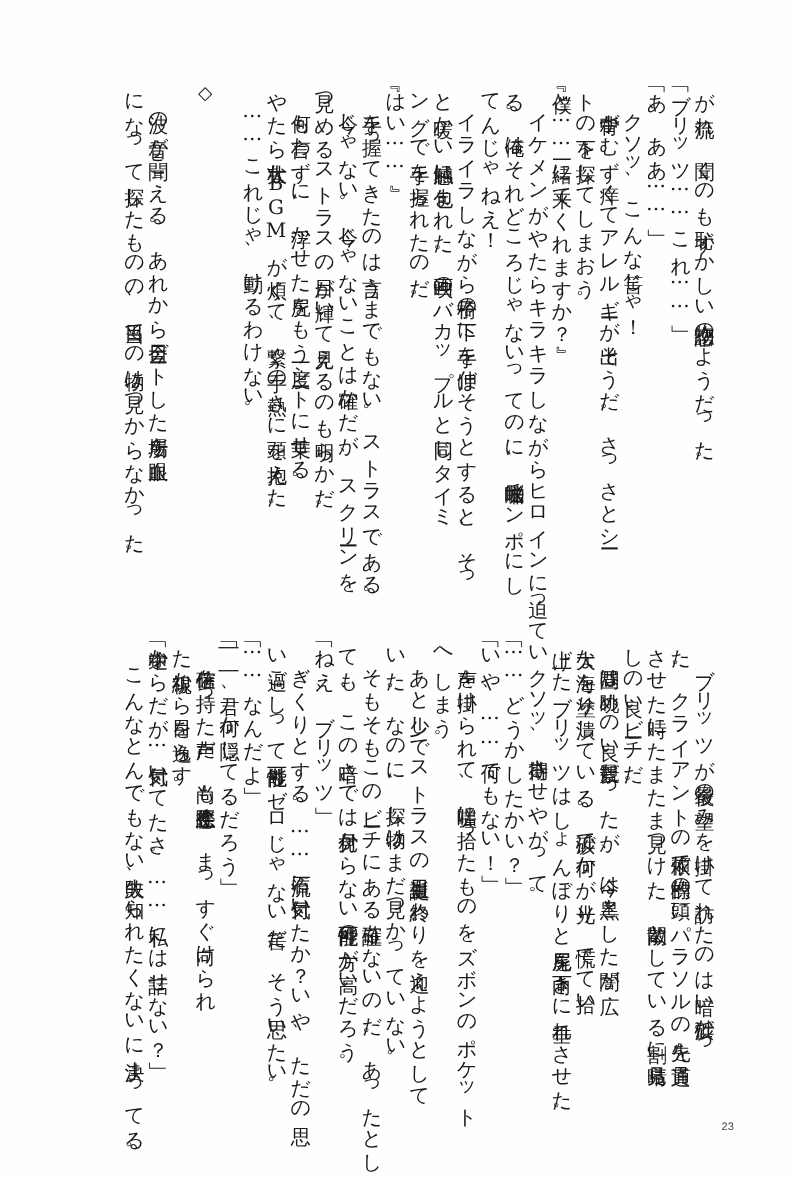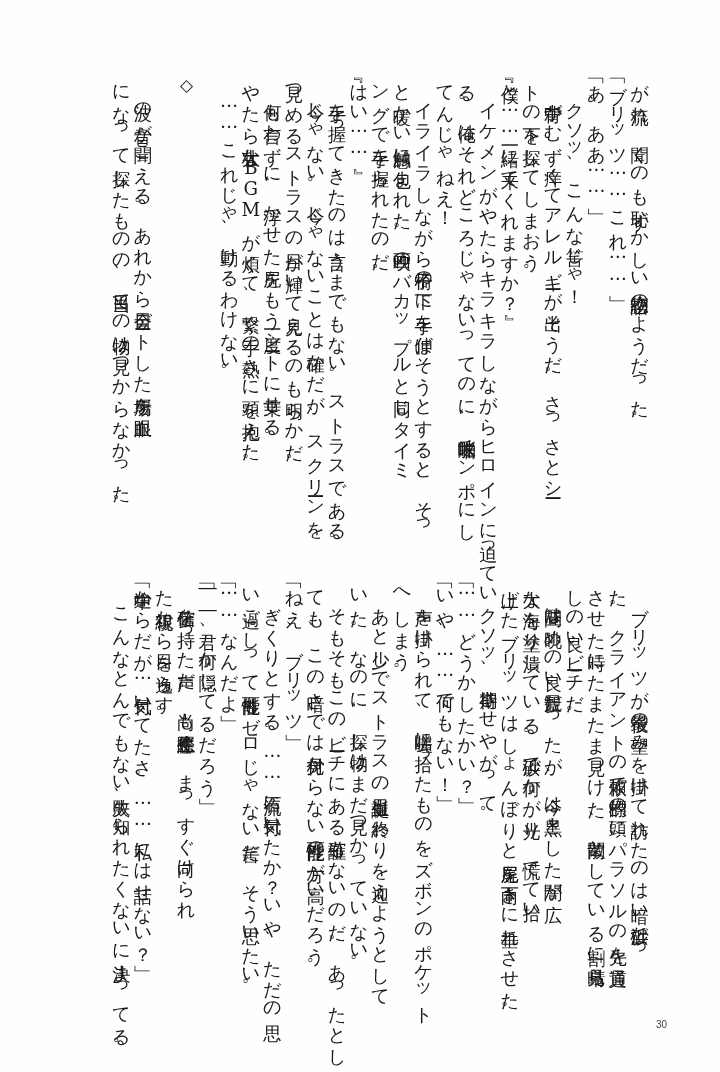--- a/index.html
+++ b/index.html
@@ -15,14 +15,14 @@
   .diamond { display:block; padding-top: 0.15em; font-size: 17px; }
   .page-number { position: absolute; left: 656px; top: 1019px; font-family: "Liberation Sans", sans-serif;
                  font-size: 10px; color: #444; }
 </style>
 </head>
 <body>
 
 <div class="page">
   <div class="tier tier-top" id="tier-top"><span class="line">が流れ、聞くのも恥ずかしい恋物語のようだった。</span><span class="line">「ブリッツ……これ……」</span><span class="line">「あ、ああ……」</span><span class="line indent">クソッ、こんな筈じゃ！</span><span class="line indent">背中がむず痒くてアレルギーが出そうだ。さっさとシー</span><span class="line">トの下を探してしまおう。</span><span class="line">『僕と……一緒に来てくれますか？』</span><span class="line indent">イケメンがやたらキラキラしながらヒロインに迫ってい</span><span class="line">る。俺はそれどころじゃないってのに、脳味噌チンポにし</span><span class="line">てんじゃねえ！</span><span class="line indent">イライラしながら椅子の下に手を伸ばそうとすると、そっ</span><span class="line">と暖かい感触に包まれた。映画のバカップルと同じタイミ</span><span class="line">ングで手を握られたのだ。</span><span class="line">『はい……』</span><span class="line indent">手を握ってきたのは言うまでもない。ストラスである。</span><span class="line indent">今じゃない。今じゃないことは確かだが、スクリーンを</span><span class="line">見つめるストラスの目が輝いて見えるのも明らかだ。</span><span class="line indent">何も言わずに、浮かせた尻をもう一度シートに乗せる。</span><span class="line">やたら壮大なBGMが煩くて、繋ぐ手の熱さに頭を抱えた。</span><span class="line indent">……これじゃ、動けるわけない。</span><span class="line">　</span><span class="line diamond">◇</span><span class="line">　</span><span class="line indent">波の音が聞こえる。あれから今日デートした場所を血眼</span><span class="line">になって探したものの、目当ての物は見つからなかった。</span></div>
   <div class="tier tier-bottom" id="tier-bottom"><span class="line indent">ブリッツが最後の望みを掛けて訪れたのは暗い砂浜だっ</span><span class="line">た。クライアントの依頼で標的の頭にパラソルの先を貫通</span><span class="line">させた時にたまたま見つけた、閑散としている割に見晴ら</span><span class="line">しの良いビーチだ。</span><span class="line indent">昼間は眺めの良い景観だったが、今は黒々とした闇が広</span><span class="line">大な海を塗り潰している。砂浜で何かが光り、慌てて拾い</span><span class="line">上げたブリッツはしょんぼりと尻尾を下向きに垂れさせた。</span><span class="line indent">クソッ、期待させやがって。</span><span class="line">「……どうかしたかい？」</span><span class="line">「いや、……何でもない！」</span><span class="line indent">声を掛けられて、咄嗟に拾ったものをズボンのポケット</span><span class="line">へしまう。</span><span class="line indent">あと少しでストラスの誕生日も終わりを迎えようとして</span><span class="line">いた。なのに、探し物はまだ見つかっていない。</span><span class="line indent">そもそもこのビーチにある確証もないのだ。あったとし</span><span class="line">ても、この暗さでは見付からない可能性の方が高いだろう。</span><span class="line">「ねえ、ブリッツ」</span><span class="line indent">ぎくりとする。……流石に気付いたか？いや、ただの思</span><span class="line">い過ごしって可能性もゼロじゃない筈だ。そう思いたい。</span><span class="line">「……なんだよ」</span><span class="line">「――君、何か隠してるだろう」</span><span class="line indent">確信を持った声だ。尚も往生際悪く、まっすぐ向けられ</span><span class="line">た視線から目を逸らす。</span><span class="line">「途中からだが…気付いてたさ。……私には話せない？」</span><span class="line indent">こんなとんでもない失敗、知られたくないに決まってる。</span></div>
-  <div class="page-number">30</div>
+  <div class="page-number">23</div>
 </div>
 
 </body></html>

